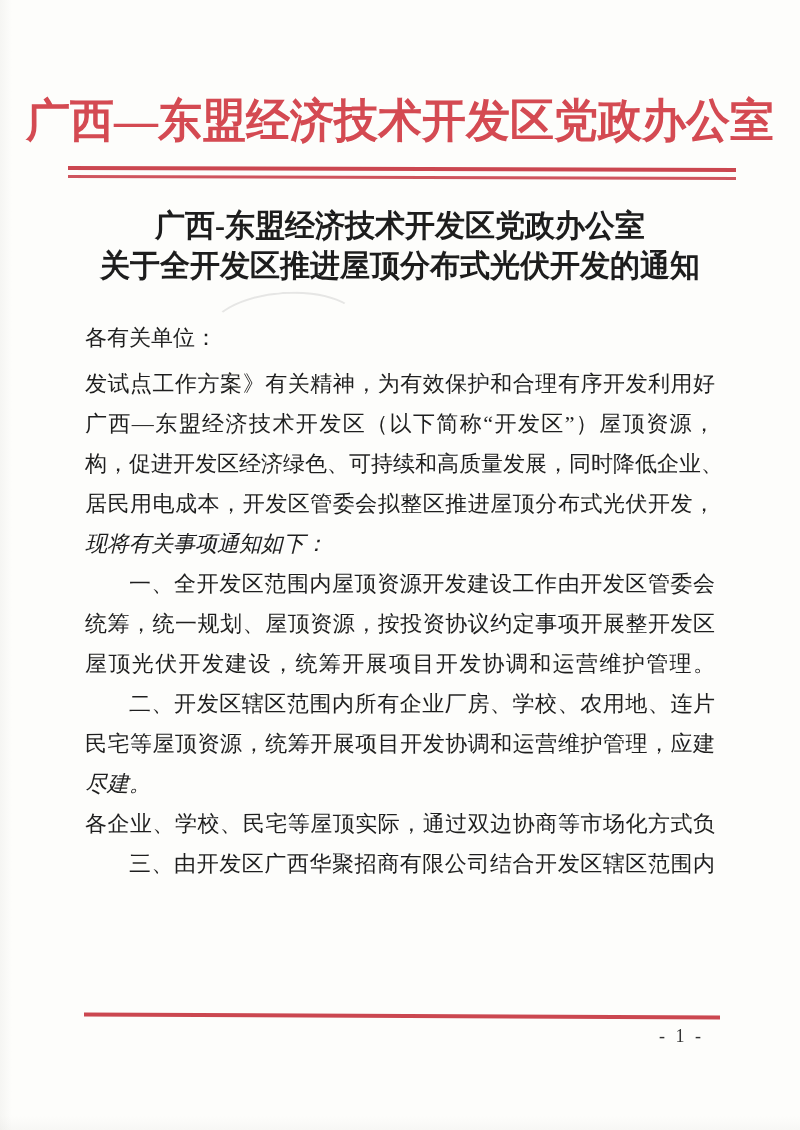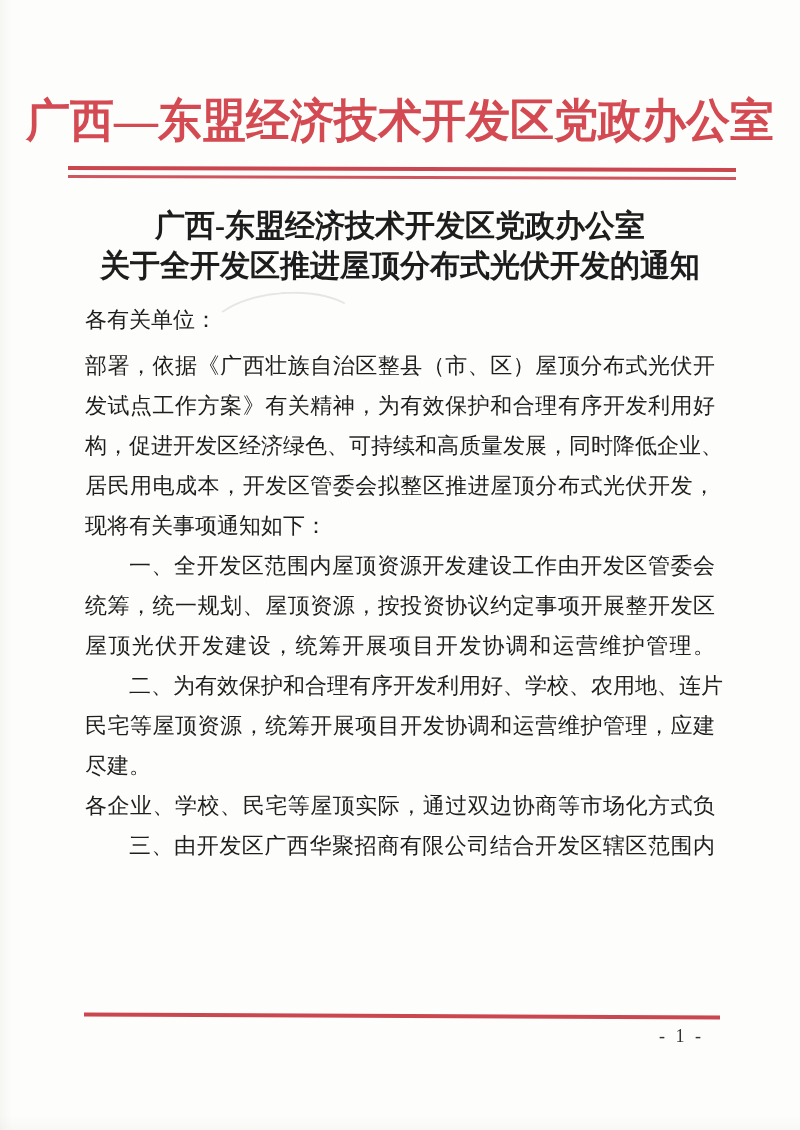--- a/index.html
+++ b/index.html
@@ -58,34 +58,34 @@
     width: 150px; height: 70px;
     border: 2px solid transparent;
     border-top-color: rgba(150,150,148,0.22);
     border-radius: 50%;
     transform: rotate(-4deg);
   }
 
   
   .body-text {
     position: absolute;
-    top: 300px; left: 85px;
+    top: 318px; left: 85px;
     width: 630px;
     font-size: 22px;
     color: #1e1e1e;
   }
   .line {
     height: 40px;
     line-height: 40px;
     text-align: justify;
     text-align-last: justify;
     white-space: nowrap;
   }
   .line.indent { padding-left: 44px; }
-  .line.end { text-align-last: left; }
+  .line.end { text-align-last: left; font-style: italic; }
   .salutation {
     height: 40px; line-height: 40px;
     margin-bottom: 6px;
   }
 
   
   .footer-rule {
     position: absolute;
     top: 1014px; left: 84px;
     width: 636px; height: 4px;
@@ -118,35 +118,35 @@
     <div>关于全开发区推进屋顶分布式光伏开发的通知</div>
   </div>
 
   <div class="scan-arc"></div>
 
   <div class="body-text">
 
     <div class="salutation">各有关单位：</div>
 
     <div>
-      <div class="line">部署，依据《广西壮族自治区整县（市、区）屋顶分布式光伏开</div>
       <div class="line">发试点工作方案》有关精神，为有效保护和合理有序开发利用好</div>
+      <div class="line">广西—东盟经济技术开发区（以下简称“开发区”）屋顶资源，</div>
       <div class="line">构，促进开发区经济绿色、可持续和高质量发展，同时降低企业、</div>
       <div class="line">居民用电成本，开发区管委会拟整区推进屋顶分布式光伏开发，</div>
       <div class="line end">现将有关事项通知如下：</div>
     </div>
 
     <div>
       <div class="line indent">一、全开发区范围内屋顶资源开发建设工作由开发区管委会</div>
       <div class="line">统筹，统一规划、屋顶资源，按投资协议约定事项开展整开发区</div>
       <div class="line">屋顶光伏开发建设，统筹开展项目开发协调和运营维护管理。</div>
     </div>
 
     <div>
-      <div class="line indent">二、为有效保护和合理有序开发利用好、学校、农用地、连片</div>
+      <div class="line indent">二、开发区辖区范围内所有企业厂房、学校、农用地、连片</div>
       <div class="line">民宅等屋顶资源，统筹开展项目开发协调和运营维护管理，应建</div>
       <div class="line end">尽建。</div>
     </div>
 
     <div>
       <div class="line">各企业、学校、民宅等屋顶实际，通过双边协商等市场化方式负</div>
       <div class="line indent">三、由开发区广西华聚招商有限公司结合开发区辖区范围内</div>
     </div>
 
   </div>

